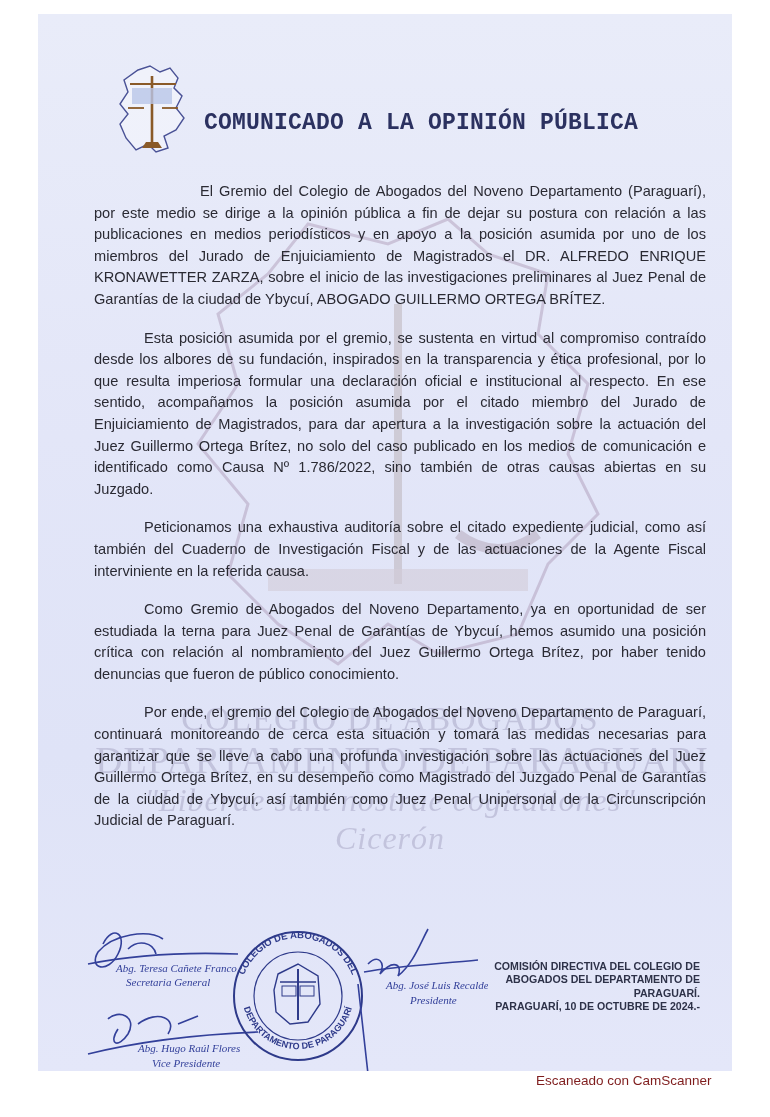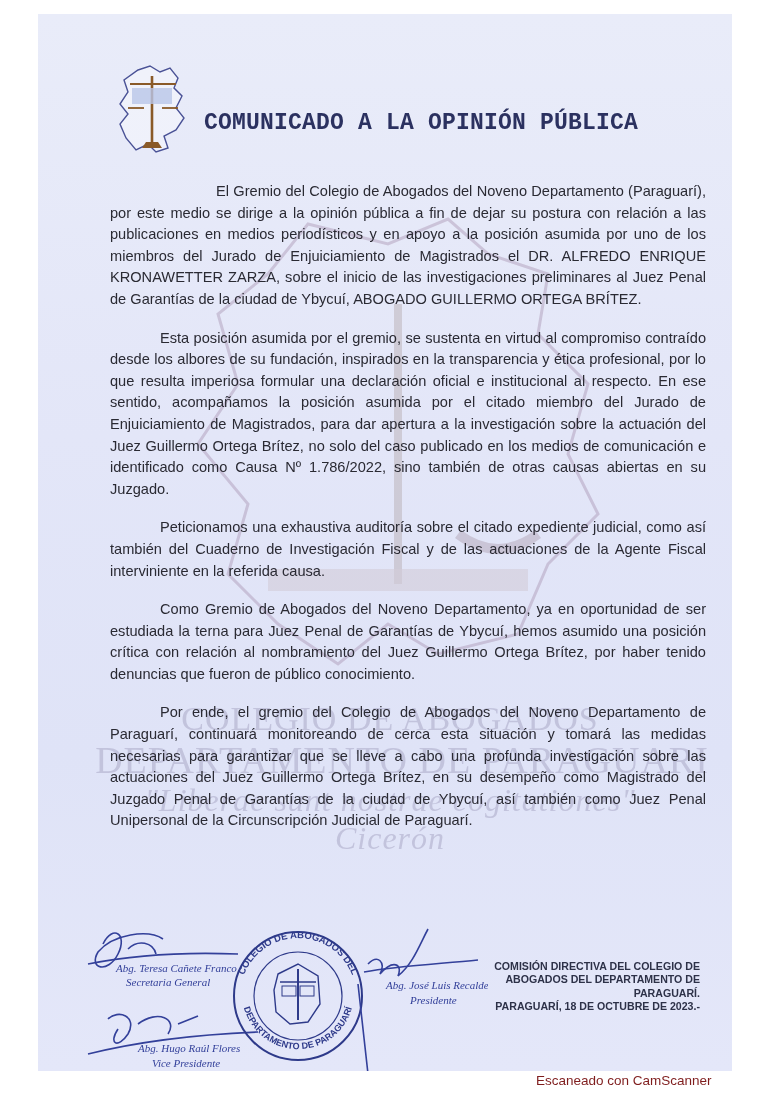--- a/index.html
+++ b/index.html
@@ -26,21 +26,21 @@
 
     .logo { position: absolute; left: 78px; top: 50px; width: 76px; height: 92px; }
     .title {
       position: absolute; left: 166px; top: 96px; font-size: 23px; font-weight: bold;
       color: #2b3160; letter-spacing: 0.2px; white-space: nowrap; font-family: Liberation Mono, monospace;
     }
     .body {
       position: absolute; left: 56px; top: 167px; width: 612px;
       color: #2a2a33; font-size: 14.6px; line-height: 21.6px; text-align: justify;
     }
-    .body p { margin: 0 0 17px 16px; text-indent: 72px; }
+    .body p { margin: 0 0 17px 0; text-indent: 72px; }
     .body p.first { text-indent: 106px; }
     .body p.p2 { text-indent: 50px; }
 
     .signoff {
       position: absolute; left: 400px; top: 946px; width: 262px; text-align: right;
       font-size: 10.6px; font-weight: bold; color: #2d3148; line-height: 13.4px;
     }
     .sig-area { position: absolute; left: 30px; top: 910px; width: 420px; height: 150px; }
     .footer {
       position: absolute; left: 536px; top: 1073px; font-size: 13.5px; color: #7f1d1d; white-space: nowrap;
@@ -121,17 +121,17 @@
       <path d="M300 40 C310 30 318 38 312 50 C325 35 335 40 330 52 C345 40 352 20 360 5 M290 60 L300 150"></path>
       <path d="M296 48 C330 42 370 40 410 36"></path>
     </g>
     <text x="318" y="65" font-size="11" fill="#33409a" font-style="italic" font-family="Liberation Serif, serif">Abg. José Luis Recalde V.</text>
     <text x="342" y="80" font-size="11" fill="#33409a" font-style="italic" font-family="Liberation Serif, serif">Presidente</text>
   </svg>
 
   <div class="signoff">
     <div>COMISIÓN DIRECTIVA DEL COLEGIO DE</div>
     <div>ABOGADOS DEL DEPARTAMENTO DE PARAGUARÍ.</div>
-    <div>PARAGUARÍ, 18 DE OCTUBRE DE 2023.-</div>
+    <div>PARAGUARÍ, 10 DE OCTUBRE DE 2024.-</div>
   </div>
 </div>
 
 <div class="footer">Escaneado con CamScanner</div>
 
 </body></html>

